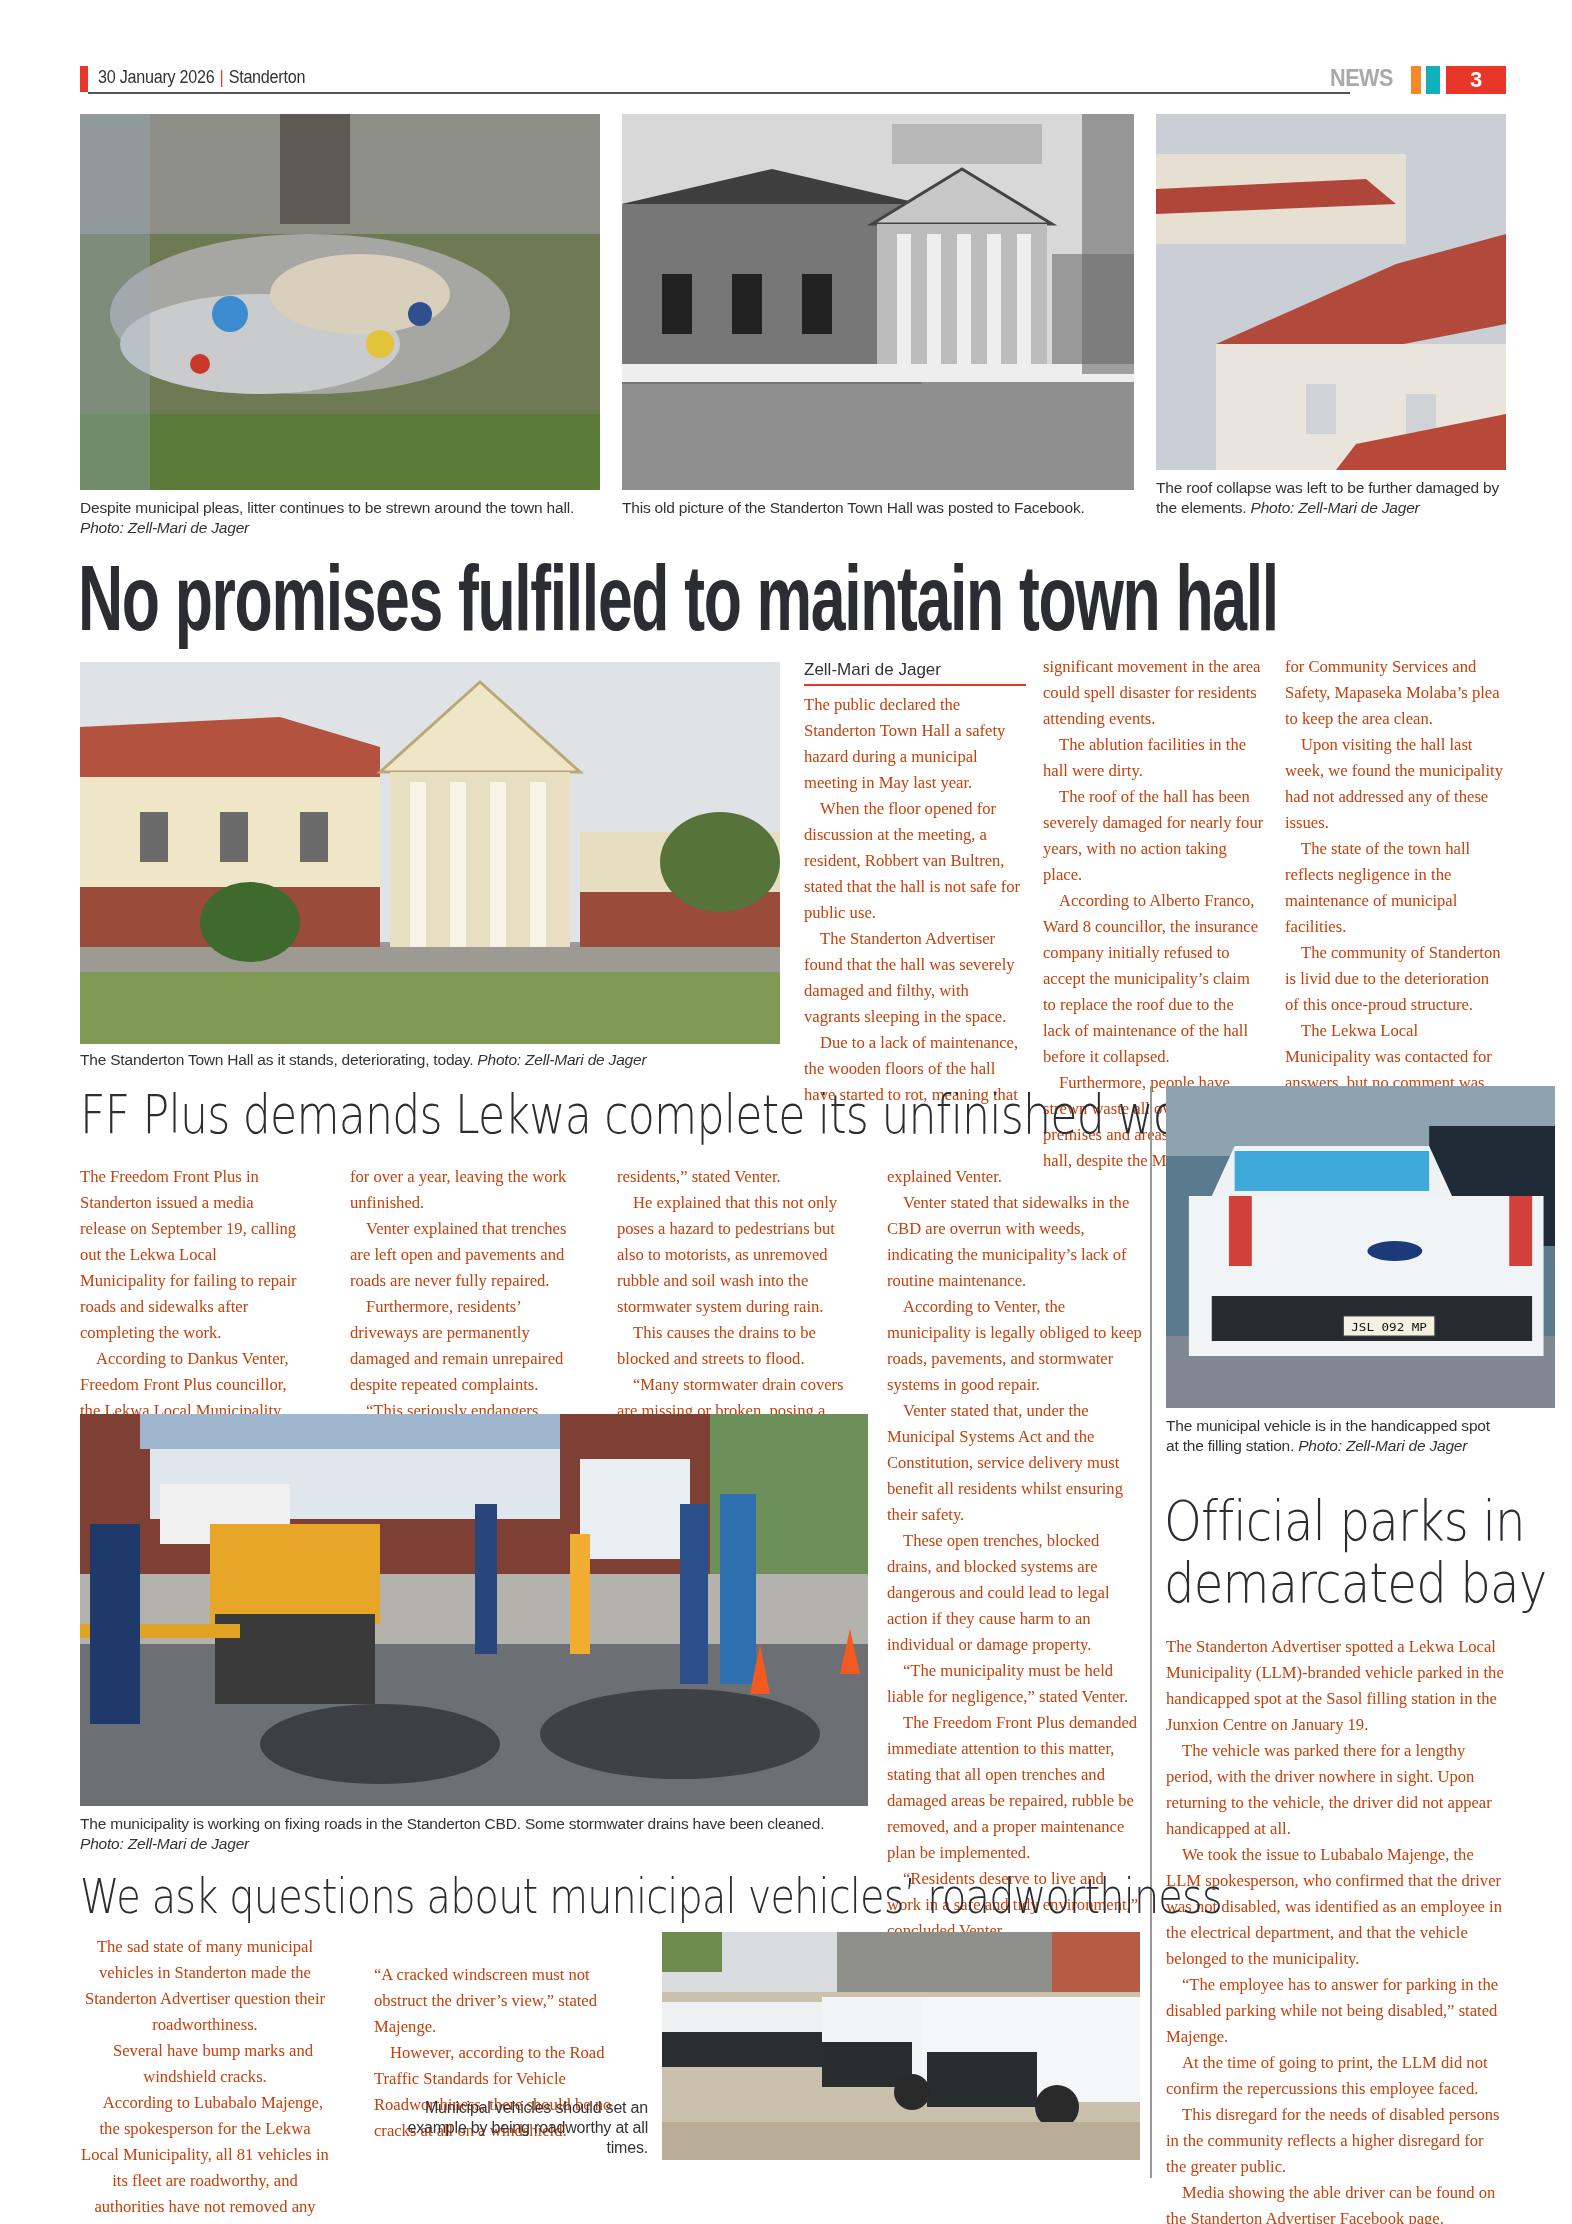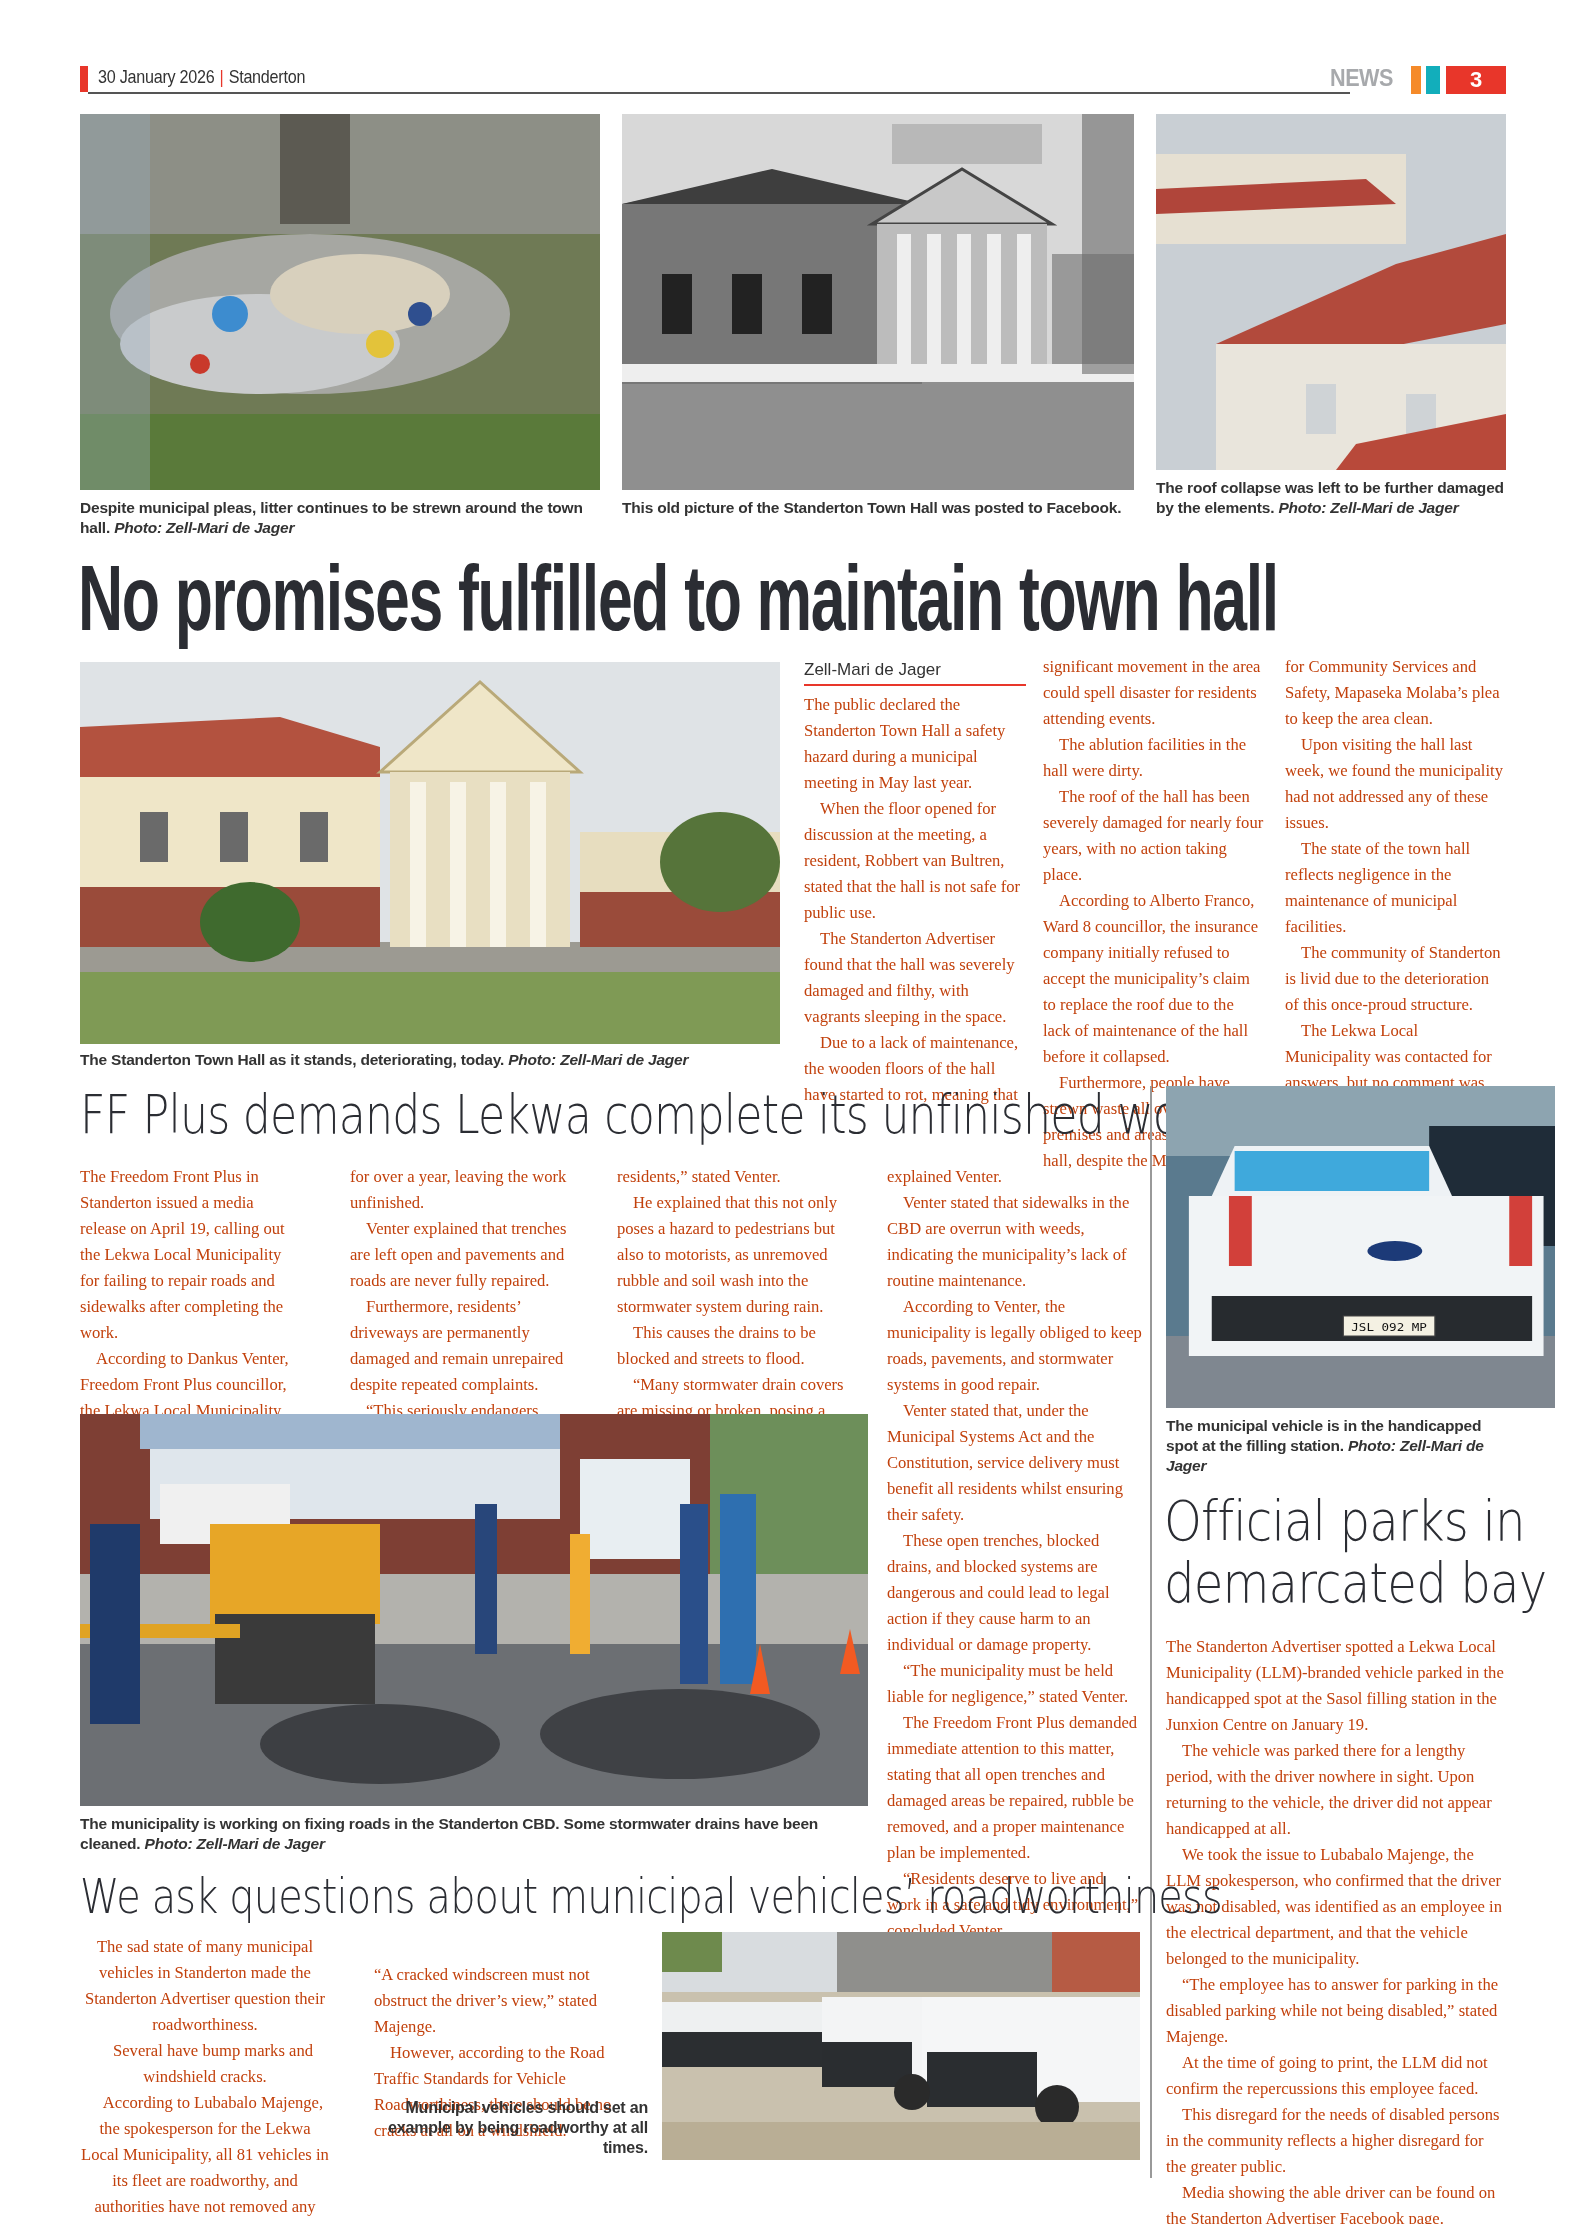--- a/index.html
+++ b/index.html
@@ -15,21 +15,21 @@
     .news-label { left: 1330px; top: 64px; font-family: "Liberation Sans", sans-serif; font-weight: bold; font-size: 24px; color: #a7a9ac; letter-spacing: -0.5px; transform: scaleX(0.9); transform-origin: left; }
     .tab-orange { left: 1411px; top: 66px; width: 10px; height: 28px; background: #f58a29; }
     .tab-teal { left: 1426px; top: 66px; width: 14px; height: 28px; background: #12aebb; }
     .page-no { left: 1446px; top: 66px; width: 60px; height: 28px; background: #e8362a; color: #fff; font-family: "Liberation Sans", sans-serif; font-weight: bold; font-size: 22px; text-align: center; line-height: 28px; }
 
     
     .photo { overflow: hidden; }
     .photo svg { width: 100%; height: 100%; display: block; }
 
     
-    .caption { font-family: "Liberation Sans", sans-serif; font-size: 15.5px; line-height: 20px; color: #333; letter-spacing: -0.2px; font-weight: bold; }
+    .caption { font-family: "Liberation Sans", sans-serif; font-size: 15.5px; line-height: 20px; color: #333; letter-spacing: -0.2px; }
     .caption i { font-style: italic; }
 
     
     .headline-main { left: 78px; top: 548px; font-family: "Liberation Sans", sans-serif; font-weight: bold; font-size: 92px; line-height: 100px; color: #2b2d33; letter-spacing: -2px; transform: scaleX(0.68); transform-origin: left top; white-space: nowrap; }
     .headline-light { font-family: "DejaVu Sans", sans-serif; font-weight: 200; color: #2b2d33; white-space: nowrap; transform-origin: left top; letter-spacing: -1px; }
 
     
     .col { font-family: "Liberation Serif", serif; font-size: 16.6px; line-height: 26px; color: #c2410c; }
     .col p { text-indent: 0; }
     .col p + p { text-indent: 16px; }
@@ -152,21 +152,21 @@
   <p>for Community Services and Safety, Mapaseka Molaba’s plea to keep the area clean.</p>
   <p>Upon visiting the hall last week, we found the municipality had not addressed any of these issues.</p>
   <p>The state of the town hall reflects negligence in the maintenance of municipal facilities.</p>
   <p>The community of Standerton is livid due to the deterioration of this once-proud structure.</p>
   <p>The Lekwa Local Municipality was contacted for answers, but no comment was received at the time of going to print.</p>
 </div>
 
 <div class="abs headline-light" style="left:80px;top:1080px;font-size:54px;line-height:70px;transform:scaleX(0.82);">FF Plus demands Lekwa complete its unfinished work</div>
 
 <div class="abs col" style="left:80px;top:1164px;width:222px;">
-  <p>The Freedom Front Plus in Standerton issued a media release on April 19, calling out the Lekwa Local Municipality for failing to repair roads and sidewalks after completing the work.</p>
+  <p>The Freedom Front Plus in Standerton issued a media release on September 19, calling out the Lekwa Local Municipality for failing to repair roads and sidewalks after completing the work.</p>
   <p>According to Dankus Venter, Freedom Front Plus councillor, the Lekwa Local Municipality has been digging trenches for water pipes and cables</p>
 </div>
 <div class="abs col" style="left:350px;top:1164px;width:222px;">
   <p>for over a year, leaving the work unfinished.</p>
   <p>Venter explained that trenches are left open and pavements and roads are never fully repaired.</p>
   <p>Furthermore, residents’ driveways are permanently damaged and remain unrepaired despite repeated complaints.</p>
   <p>“This seriously endangers</p>
 </div>
 <div class="abs col" style="left:617px;top:1164px;width:245px;">
   <p>residents,” stated Venter.</p>

